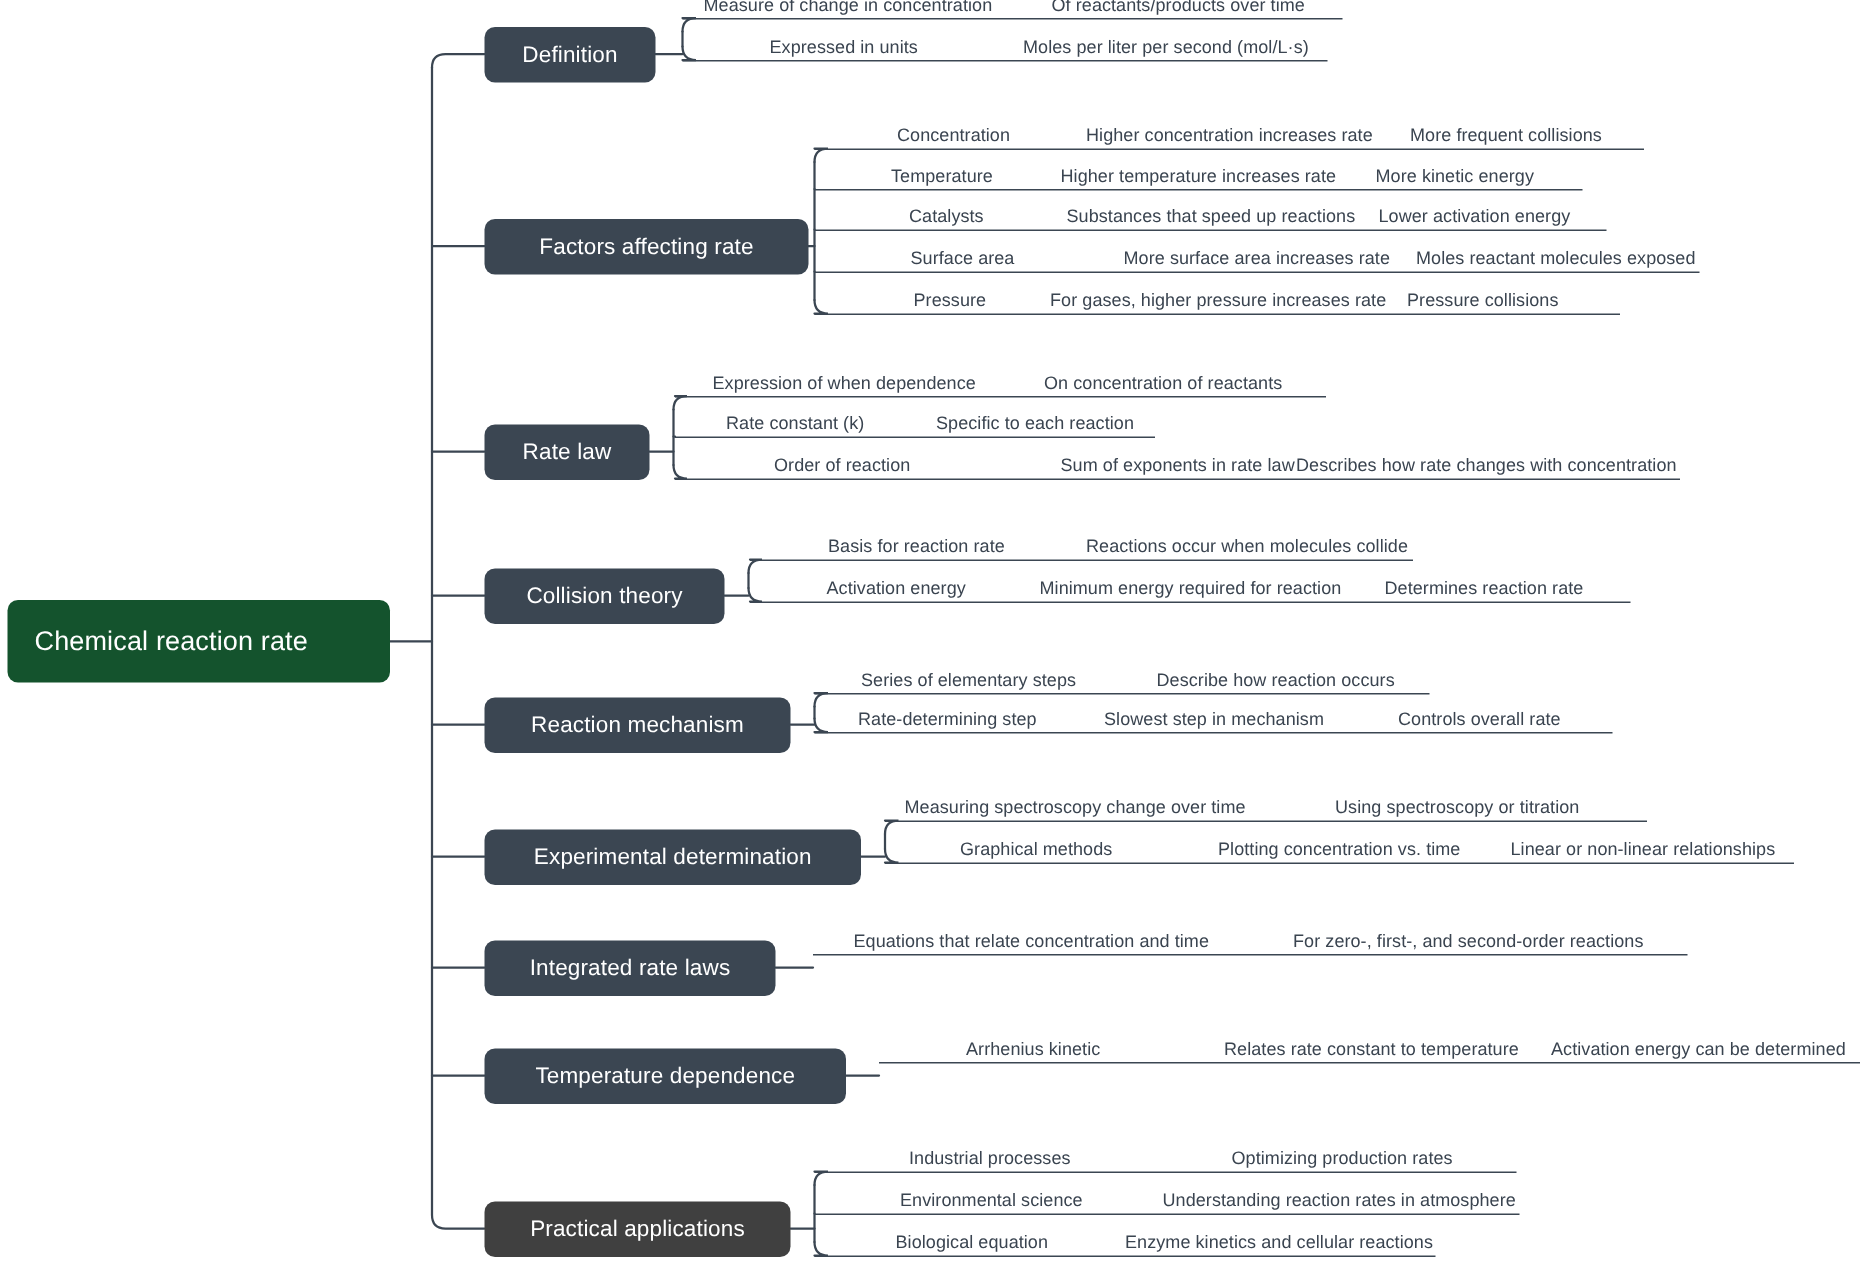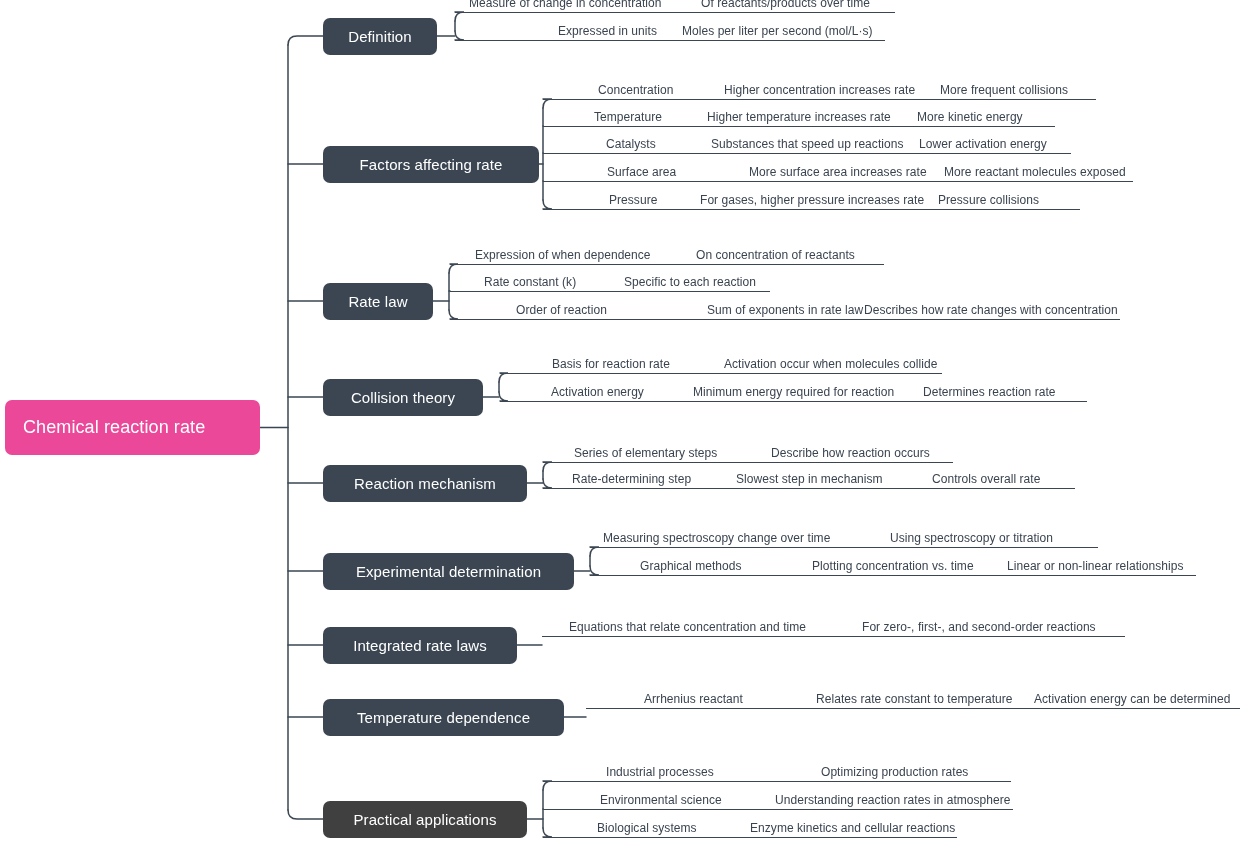--- a/index.html
+++ b/index.html
@@ -82,30 +82,30 @@
       <path d="M 288 717 H 323" fill="none" stroke="#3B4652" stroke-width="1.5" stroke-linecap="round"></path>
       <path d="M 564 717 H 586" fill="none" stroke="#3B4652" stroke-width="1.5" stroke-linecap="round"></path>
       <path d="M 288 810 Q 288 819 297 819 H 323" fill="none" stroke="#3B4652" stroke-width="1.5" stroke-linecap="round"></path>
       <path d="M 527 819 H 543" fill="none" stroke="#3B4652" stroke-width="1.5" stroke-linecap="round"></path>
       <path d="M 543 790 V 828" fill="none" stroke="#3B4652" stroke-width="1.5" stroke-linecap="round"></path>
       <path d="M 543 790 Q 543 781 552 781 H 543" fill="none" stroke="#3B4652" stroke-width="1.5" stroke-linecap="round"></path>
       <path d="M 543 809 H 543" fill="none" stroke="#3B4652" stroke-width="1.5" stroke-linecap="round"></path>
       <path d="M 543 828 Q 543 837 552 837 H 543" fill="none" stroke="#3B4652" stroke-width="1.5" stroke-linecap="round"></path>
     </svg>
   <div id="nodes">
-      <div class="root-node" style="left: 5px; top: 400px; width: 255px; height: 55px; background: #ec4899;">Chemical reaction rate</div>
+      <div class="root-node" style="left: 5px; top: 400px; width: 255px; height: 55px; background: #14532d;">Chemical reaction rate</div>
       <div class="branch-node" style="left: 323px; top: 18px; width: 114px; height: 37px; background: rgb(59, 70, 82);">Definition</div>
       <div class="leaf-underline" style="left: 455px; top: 12px; width: 440px; border-bottom-color: rgb(59, 70, 82);"></div>
       <div class="leaf-row" style="left: 455px; top: -8px; width: 440px;">
         <span class="cell" style="color: rgb(58, 68, 80); left: 14px;">Measure of change in concentration</span>
         <span class="cell" style="color: rgb(58, 68, 80); left: 246px;">Of reactants/products over time</span>
       </div>
       <div class="leaf-underline" style="left: 455px; top: 40px; width: 430px; border-bottom-color: rgb(59, 70, 82);"></div>
       <div class="leaf-row" style="left: 455px; top: 20px; width: 430px;">
-        <span class="cell" style="color: rgb(58, 68, 80); left: 58px; margin-left: 45px;">Expressed in units</span>
+        <span class="cell" style="color: rgb(58, 68, 80); left: 58px;">Expressed in units</span>
         <span class="cell" style="color: rgb(58, 68, 80); left: 227px;">Moles per liter per second (mol/L·s)</span>
       </div>
       <div class="branch-node" style="left: 323px; top: 146px; width: 216px; height: 37px; background: rgb(59, 70, 82);">Factors affecting rate</div>
       <div class="leaf-underline" style="left: 543px; top: 99px; width: 553px; border-bottom-color: rgb(59, 70, 82);"></div>
       <div class="leaf-row" style="left: 543px; top: 79px; width: 553px;">
         <span class="cell" style="color: rgb(58, 68, 80); left: 55px;">Concentration</span>
         <span class="cell" style="color: rgb(58, 68, 80); left: 181px;">Higher concentration increases rate</span>
         <span class="cell" style="color: rgb(58, 68, 80); left: 397px;">More frequent collisions</span>
       </div>
       <div class="leaf-underline" style="left: 543px; top: 126px; width: 512px; border-bottom-color: rgb(59, 70, 82);"></div>
@@ -117,21 +117,21 @@
       <div class="leaf-underline" style="left: 543px; top: 153px; width: 528px; border-bottom-color: rgb(59, 70, 82);"></div>
       <div class="leaf-row" style="left: 543px; top: 133px; width: 528px;">
         <span class="cell" style="color: rgb(58, 68, 80); left: 63px;">Catalysts</span>
         <span class="cell" style="color: rgb(58, 68, 80); left: 168px;">Substances that speed up reactions</span>
         <span class="cell" style="color: rgb(58, 68, 80); left: 376px;">Lower activation energy</span>
       </div>
       <div class="leaf-underline" style="left: 543px; top: 181px; width: 590px; border-bottom-color: rgb(59, 70, 82);"></div>
       <div class="leaf-row" style="left: 543px; top: 161px; width: 590px;">
         <span class="cell" style="color: rgb(58, 68, 80); left: 64px;">Surface area</span>
         <span class="cell" style="color: rgb(58, 68, 80); left: 206px;">More surface area increases rate</span>
-        <span class="cell" style="color: rgb(58, 68, 80); left: 401px;">More reactant molecules exposed</span>
+        <span class="cell" style="color: rgb(58, 68, 80); left: 401px;">Moles reactant molecules exposed</span>
       </div>
       <div class="leaf-underline" style="left: 543px; top: 209px; width: 537px; border-bottom-color: rgb(59, 70, 82);"></div>
       <div class="leaf-row" style="left: 543px; top: 189px; width: 537px;">
         <span class="cell" style="color: rgb(58, 68, 80); left: 66px;">Pressure</span>
         <span class="cell" style="color: rgb(58, 68, 80); left: 157px;">For gases, higher pressure increases rate</span>
         <span class="cell" style="color: rgb(58, 68, 80); left: 395px;">Pressure collisions</span>
       </div>
       <div class="branch-node" style="left: 323px; top: 283px; width: 110px; height: 37px; background: rgb(59, 70, 82);">Rate law</div>
       <div class="leaf-underline" style="left: 450px; top: 264px; width: 434px; border-bottom-color: rgb(59, 70, 82);"></div>
       <div class="leaf-row" style="left: 450px; top: 244px; width: 434px;">
@@ -146,21 +146,21 @@
       <div class="leaf-underline" style="left: 450px; top: 319px; width: 670px; border-bottom-color: rgb(59, 70, 82);"></div>
       <div class="leaf-row" style="left: 450px; top: 299px; width: 670px;">
         <span class="cell" style="color: rgb(58, 68, 80); left: 66px;">Order of reaction</span>
         <span class="cell" style="color: rgb(58, 68, 80); left: 257px;">Sum of exponents in rate law</span>
         <span class="cell" style="color: rgb(58, 68, 80); left: 414px;">Describes how rate changes with concentration</span>
       </div>
       <div class="branch-node" style="left: 323px; top: 379px; width: 160px; height: 37px; background: rgb(59, 70, 82);">Collision theory</div>
       <div class="leaf-underline" style="left: 500px; top: 373px; width: 442px; border-bottom-color: rgb(59, 70, 82);"></div>
       <div class="leaf-row" style="left: 500px; top: 353px; width: 442px;">
         <span class="cell" style="color: rgb(58, 68, 80); left: 52px;">Basis for reaction rate</span>
-        <span class="cell" style="color: rgb(58, 68, 80); left: 224px;">Activation occur when molecules collide</span>
+        <span class="cell" style="color: rgb(58, 68, 80); left: 224px;">Reactions occur when molecules collide</span>
       </div>
       <div class="leaf-underline" style="left: 500px; top: 401px; width: 587px; border-bottom-color: rgb(59, 70, 82);"></div>
       <div class="leaf-row" style="left: 500px; top: 381px; width: 587px;">
         <span class="cell" style="color: rgb(58, 68, 80); left: 51px;">Activation energy</span>
         <span class="cell" style="color: rgb(58, 68, 80); left: 193px;">Minimum energy required for reaction</span>
         <span class="cell" style="color: rgb(58, 68, 80); left: 423px;">Determines reaction rate</span>
       </div>
       <div class="branch-node" style="left: 323px; top: 465px; width: 204px; height: 37px; background: rgb(59, 70, 82);">Reaction mechanism</div>
       <div class="leaf-underline" style="left: 543px; top: 462px; width: 410px; border-bottom-color: rgb(59, 70, 82);"></div>
       <div class="leaf-row" style="left: 543px; top: 442px; width: 410px;">
@@ -187,34 +187,34 @@
       </div>
       <div class="branch-node" style="left: 323px; top: 627px; width: 194px; height: 37px; background: rgb(59, 70, 82);">Integrated rate laws</div>
       <div class="leaf-underline" style="left: 542px; top: 636px; width: 583px; border-bottom-color: rgb(59, 70, 82);"></div>
       <div class="leaf-row" style="left: 542px; top: 616px; width: 583px;">
         <span class="cell" style="color: rgb(58, 68, 80); left: 27px;">Equations that relate concentration and time</span>
         <span class="cell" style="color: rgb(58, 68, 80); left: 320px;">For zero-, first-, and second-order reactions</span>
       </div>
       <div class="branch-node" style="left: 323px; top: 699px; width: 241px; height: 37px; background: rgb(59, 70, 82);">Temperature dependence</div>
       <div class="leaf-underline" style="left: 586px; top: 708px; width: 656px; border-bottom-color: rgb(59, 70, 82);"></div>
       <div class="leaf-row" style="left: 586px; top: 688px; width: 656px;">
-        <span class="cell" style="color: rgb(58, 68, 80); left: 58px;">Arrhenius reactant</span>
+        <span class="cell" style="color: rgb(58, 68, 80); left: 58px;">Arrhenius kinetic</span>
         <span class="cell" style="color: rgb(58, 68, 80); left: 230px;">Relates rate constant to temperature</span>
         <span class="cell" style="color: rgb(58, 68, 80); left: 448px;">Activation energy can be determined</span>
       </div>
       <div class="branch-node" style="left: 323px; top: 801px; width: 204px; height: 37px; background: #404040;">Practical applications</div>
       <div class="leaf-underline" style="left: 543px; top: 781px; width: 468px; border-bottom-color: rgb(59, 70, 82);"></div>
       <div class="leaf-row" style="left: 543px; top: 761px; width: 468px;">
         <span class="cell" style="color: rgb(58, 68, 80); left: 63px;">Industrial processes</span>
         <span class="cell" style="color: rgb(58, 68, 80); left: 278px;">Optimizing production rates</span>
       </div>
       <div class="leaf-underline" style="left: 543px; top: 809px; width: 470px; border-bottom-color: rgb(59, 70, 82);"></div>
       <div class="leaf-row" style="left: 543px; top: 789px; width: 470px;">
         <span class="cell" style="color: rgb(58, 68, 80); left: 57px;">Environmental science</span>
         <span class="cell" style="color: rgb(58, 68, 80); left: 232px;">Understanding reaction rates in atmosphere</span>
       </div>
       <div class="leaf-underline" style="left: 543px; top: 837px; width: 414px; border-bottom-color: rgb(59, 70, 82);"></div>
       <div class="leaf-row" style="left: 543px; top: 817px; width: 414px;">
-        <span class="cell" style="color: rgb(58, 68, 80); left: 54px;">Biological systems</span>
+        <span class="cell" style="color: rgb(58, 68, 80); left: 54px;">Biological equation</span>
         <span class="cell" style="color: rgb(58, 68, 80); left: 207px;">Enzyme kinetics and cellular reactions</span>
       </div>
     </div>
 </div>
 
 </body></html>

